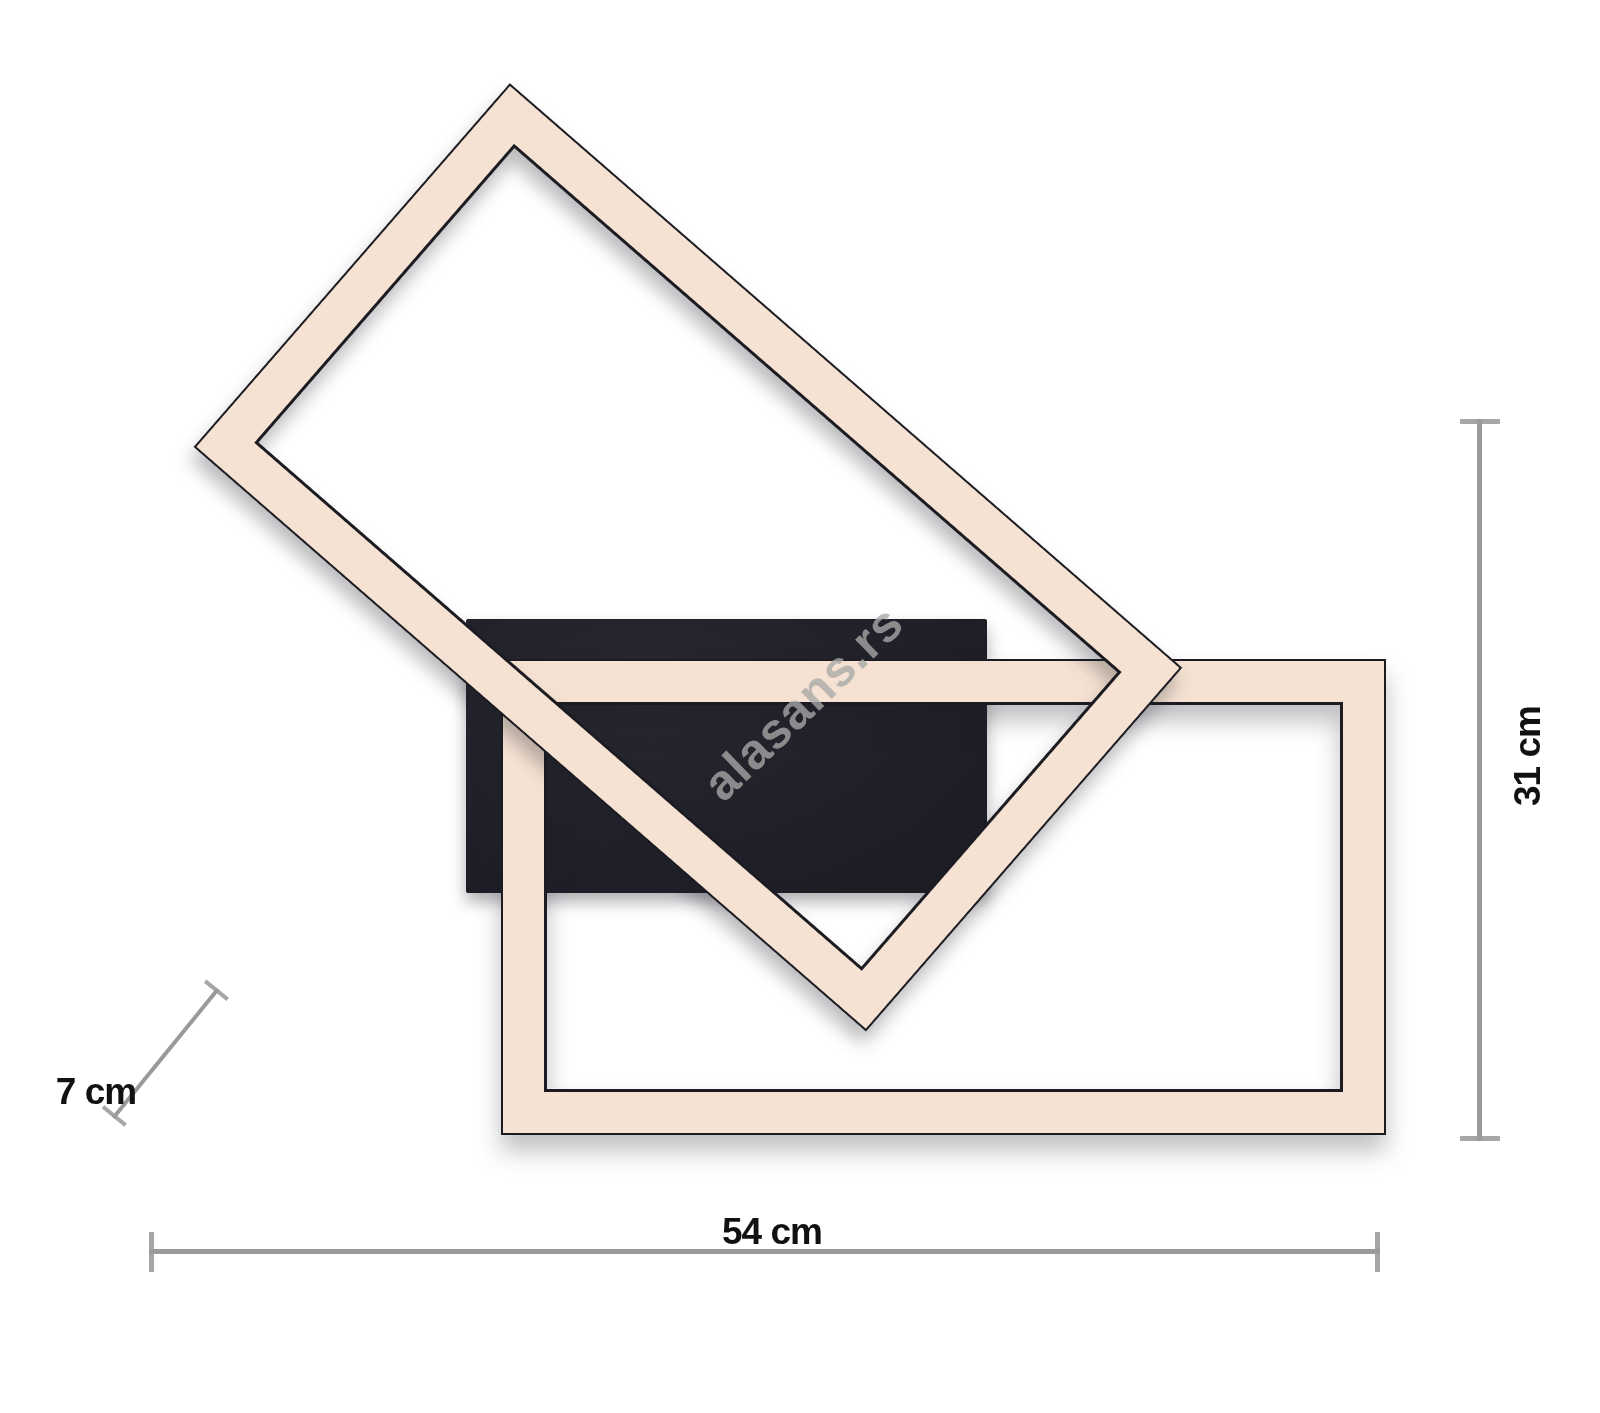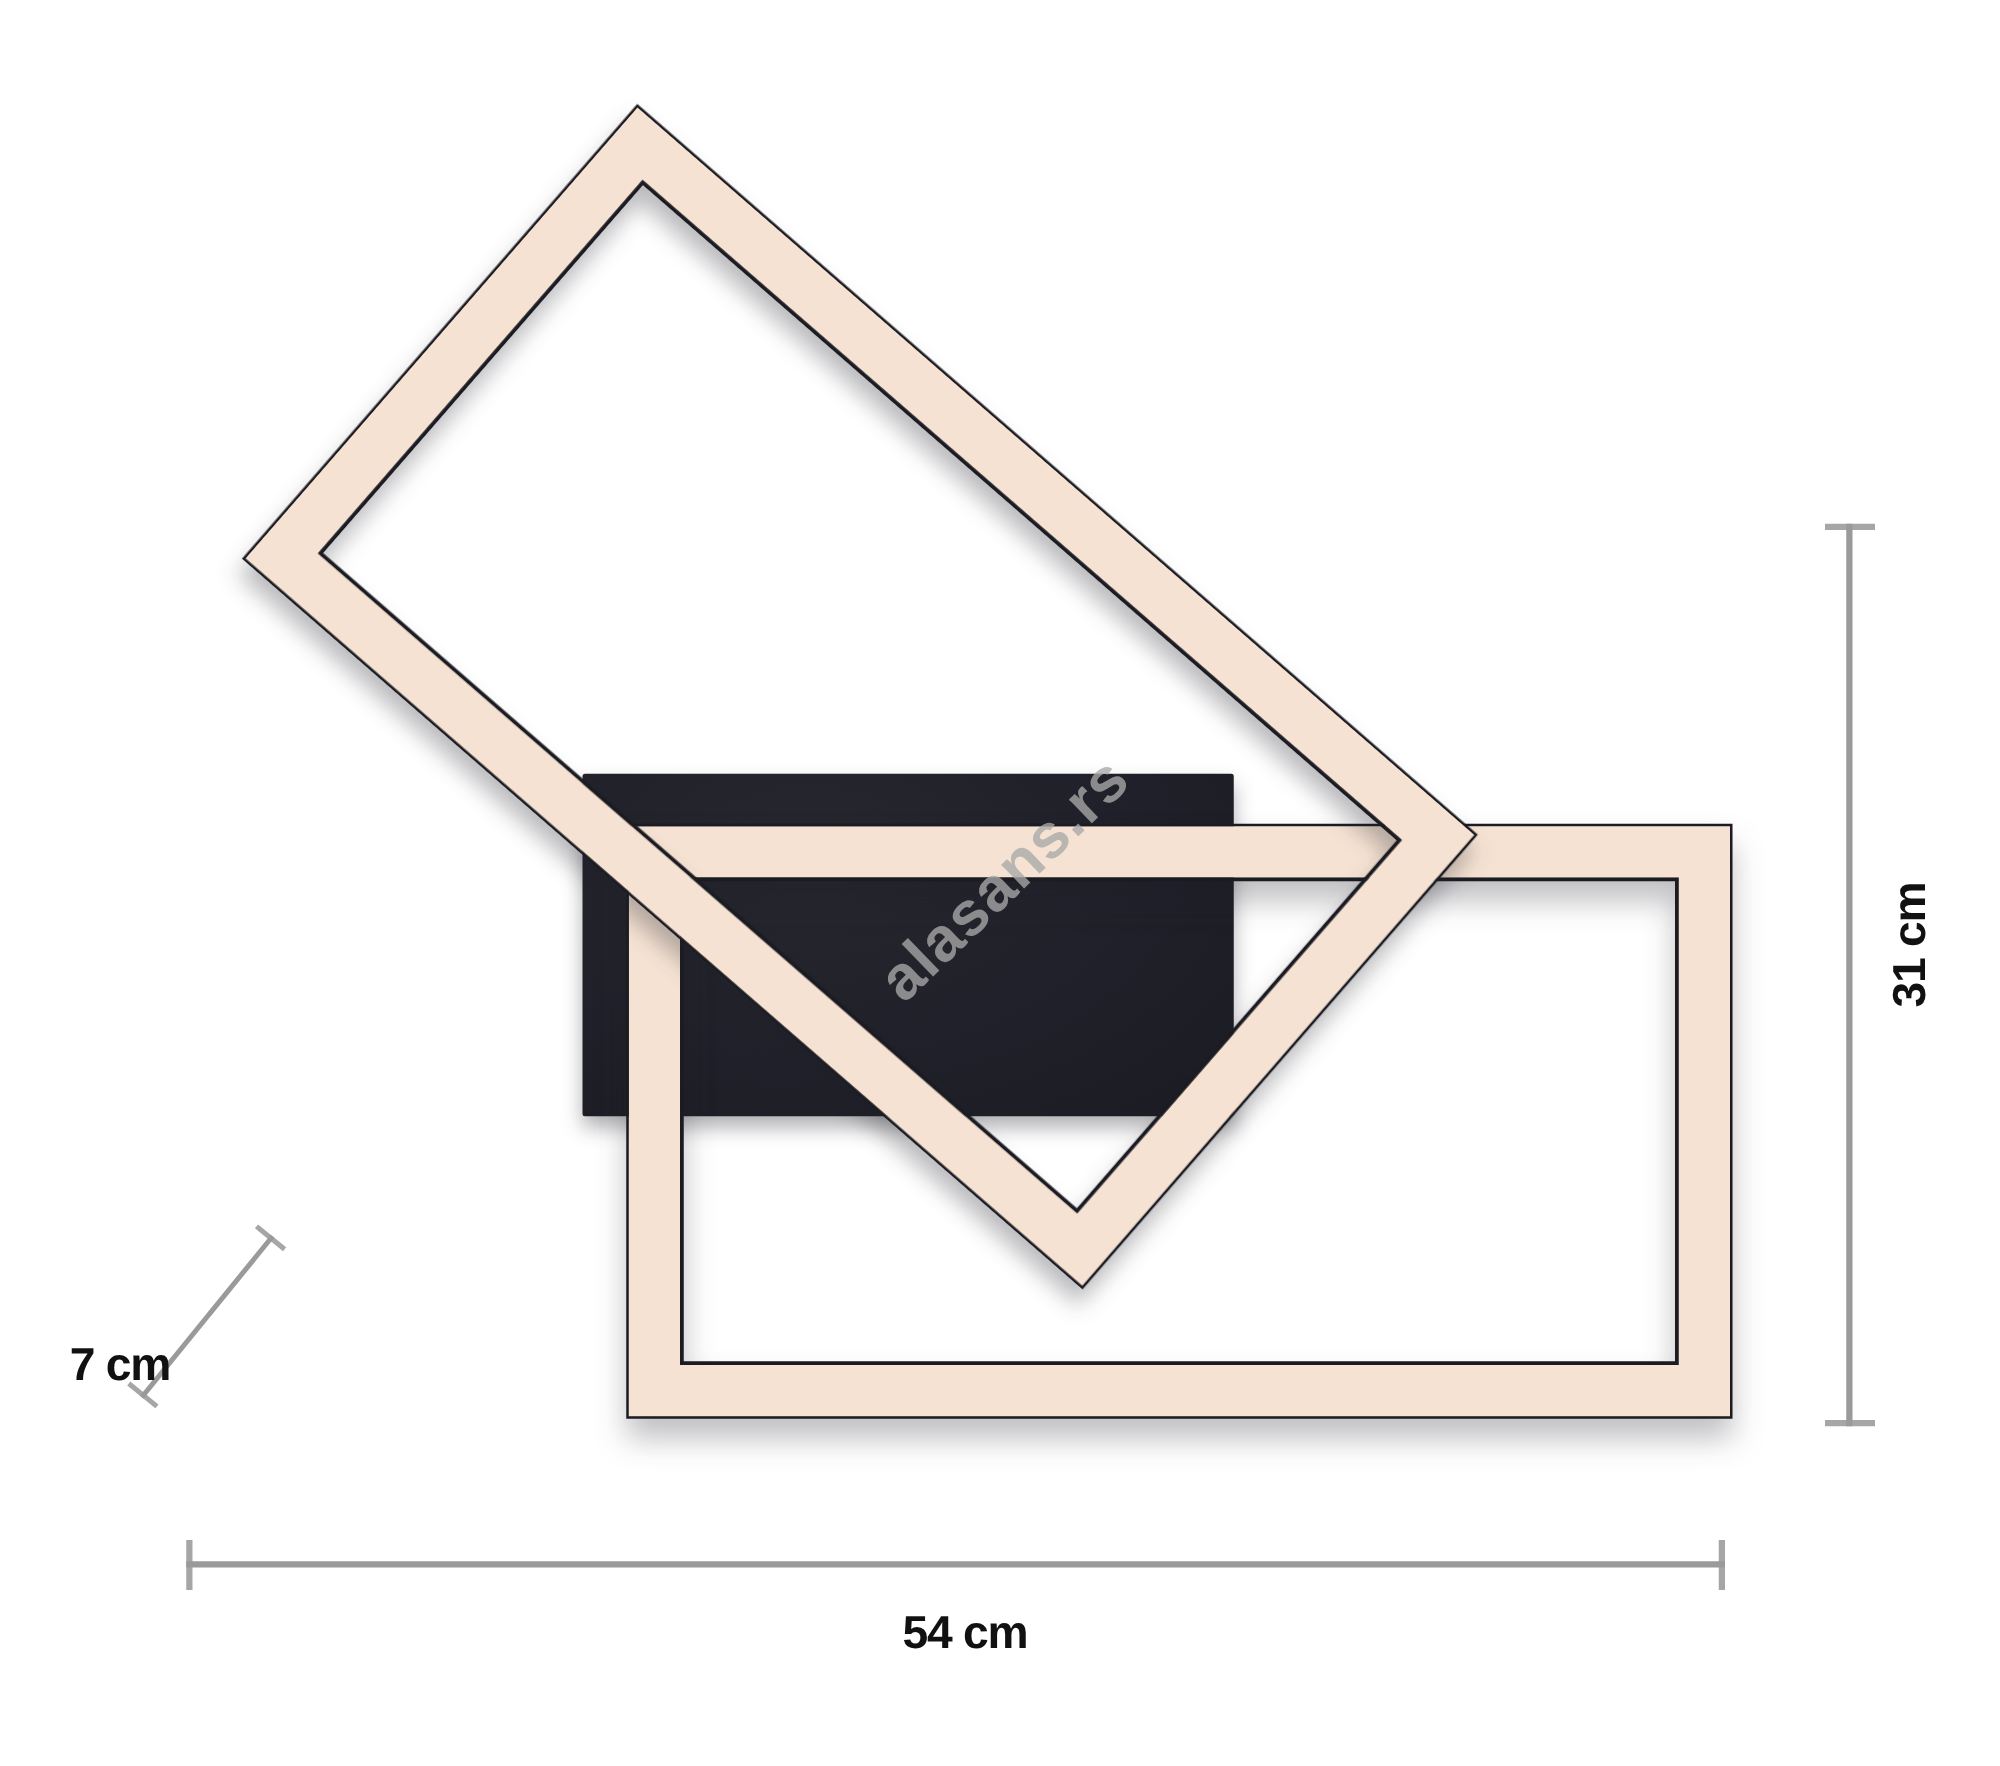--- a/index.html
+++ b/index.html
@@ -76,21 +76,21 @@
 
   .dim-label {
     position: absolute;
     z-index: 4;
     color: var(--dimension-text, #111111);
     font-size: 37px;
     font-weight: bold;
     letter-spacing: -1px;
     white-space: nowrap;
   }
-  .label-width  { left: 772px;  top: 1306px; transform: translate(-50%,-50%); }
+  .label-width  { left: 772px;  top: 1232px; transform: translate(-50%,-50%); }
   .label-height { left: 1528px; top: 756px;  transform: translate(-50%,-50%) rotate(-90deg); }
   .label-depth  { left: 96px;   top: 1092px; transform: translate(-50%,-50%); }
 
   
   .watermark {
     position: absolute;
     left: 803px; top: 703px;
     transform: translate(-50%,-50%) rotate(-44deg);
     font-size: 50px;
     font-weight: 600;

